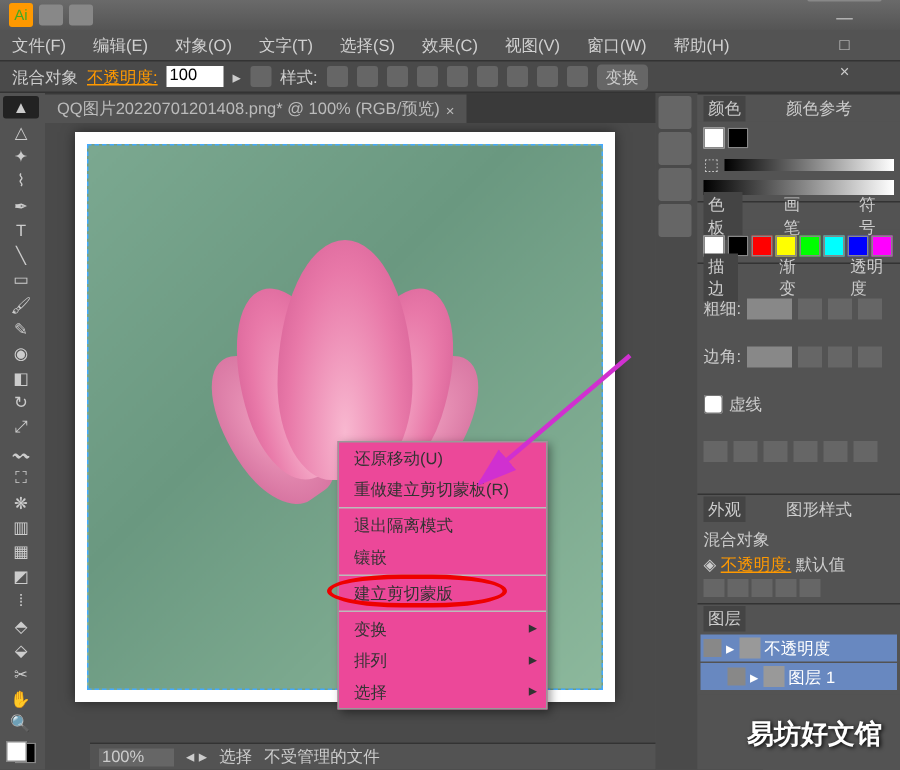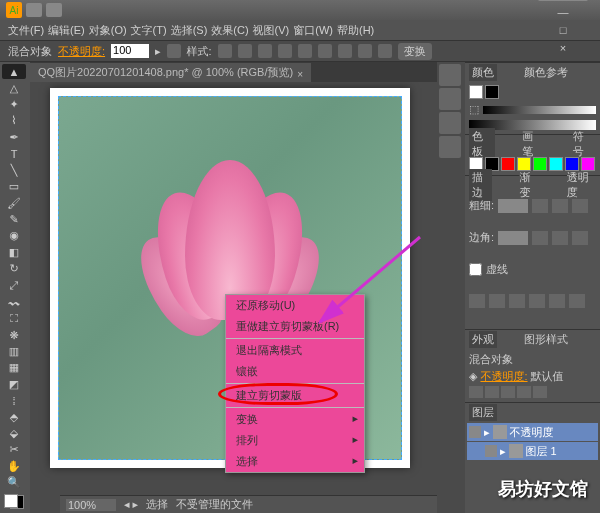--- a/index.html
+++ b/index.html
@@ -5,21 +5,21 @@
 *{box-sizing:border-box;margin:0;padding:0;font-family:"Microsoft YaHei",sans-serif;font-size:11px;}
 body{background:#535353;width:600px;height:513px;overflow:hidden;position:relative;}
 .topbar{height:20px;background:linear-gradient(#6a6a6a,#555);display:flex;align-items:center;padding:0 6px;color:#ddd;}
 .topbar .logo{width:16px;height:16px;background:#f90;color:#4a2;font-weight:normal;display:flex;align-items:center;justify-content:center;font-size:10px;border-radius:2px;}
 .topbar .btn{width:16px;height:14px;background:#888;margin-left:4px;border-radius:2px;}
 .topbar .right{margin-left:auto;display:flex;align-items:center;gap:4px;flex-direction:column;}
 .topbar .mode{background:#666;padding:1px 12px 1px 6px;border-radius:2px;position:relative;}
 .topbar .mode::after{content:"▾";position:absolute;right:2px;}
 .topbar .search{width:50px;height:14px;background:#888;border-radius:2px;}
 .topbar .winbtn{width:18px;height:14px;display:flex;align-items:center;justify-content:center;color:#ccc;}
-.menubar{height:20px;background:#535353;display:flex;align-items:center;padding:0 8px;color:#d0d0d0;gap:4px;}
+.menubar{height:20px;background:#535353;display:flex;align-items:center;padding:0 8px;color:#d0d0d0;gap:18px;}
 .menubar span{cursor:default;}
 .optbar{height:22px;background:#4a4a4a;display:flex;align-items:center;padding:0 8px;color:#ccc;gap:6px;border-top:1px solid #333;border-bottom:1px solid #333;}
 .optbar .field{width:38px;height:14px;background:#fff;color:#000;padding:0 2px;}
 .optbar .link{color:#f90;text-decoration:underline;}
 .optbar .ic{width:14px;height:14px;background:#666;border-radius:2px;}
 .optbar .btn2{padding:1px 6px;background:#666;border-radius:3px;}
 .main{display:flex;height:451px;}
 .toolbox{width:30px;background:#535353;display:flex;flex-direction:column;padding:2px;gap:1px;}
 .toolbox .tool{width:24px;height:20px;display:flex;align-items:center;justify-content:center;color:#ccc;border-radius:2px;}
 .toolbox .tool.active{background:#222;}

